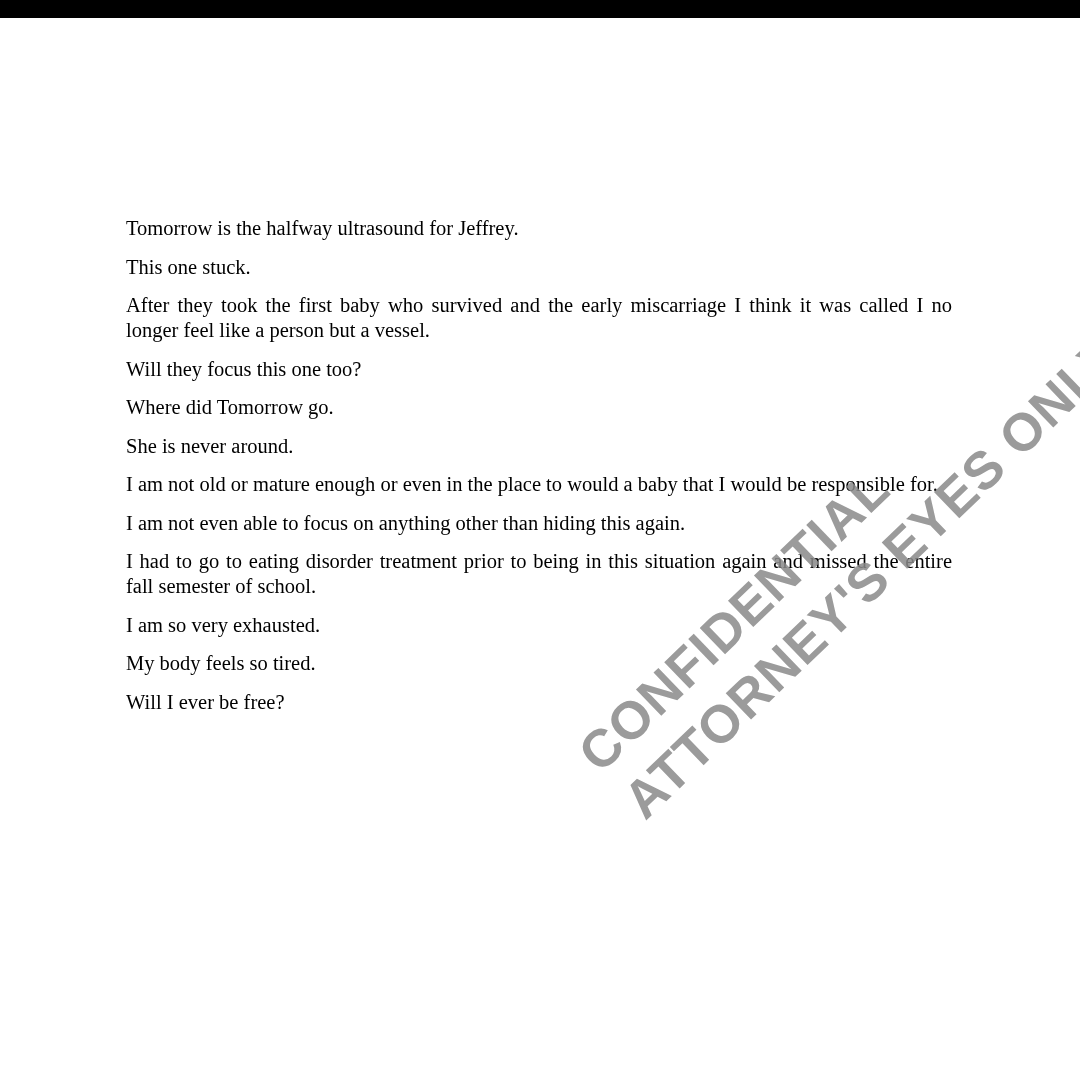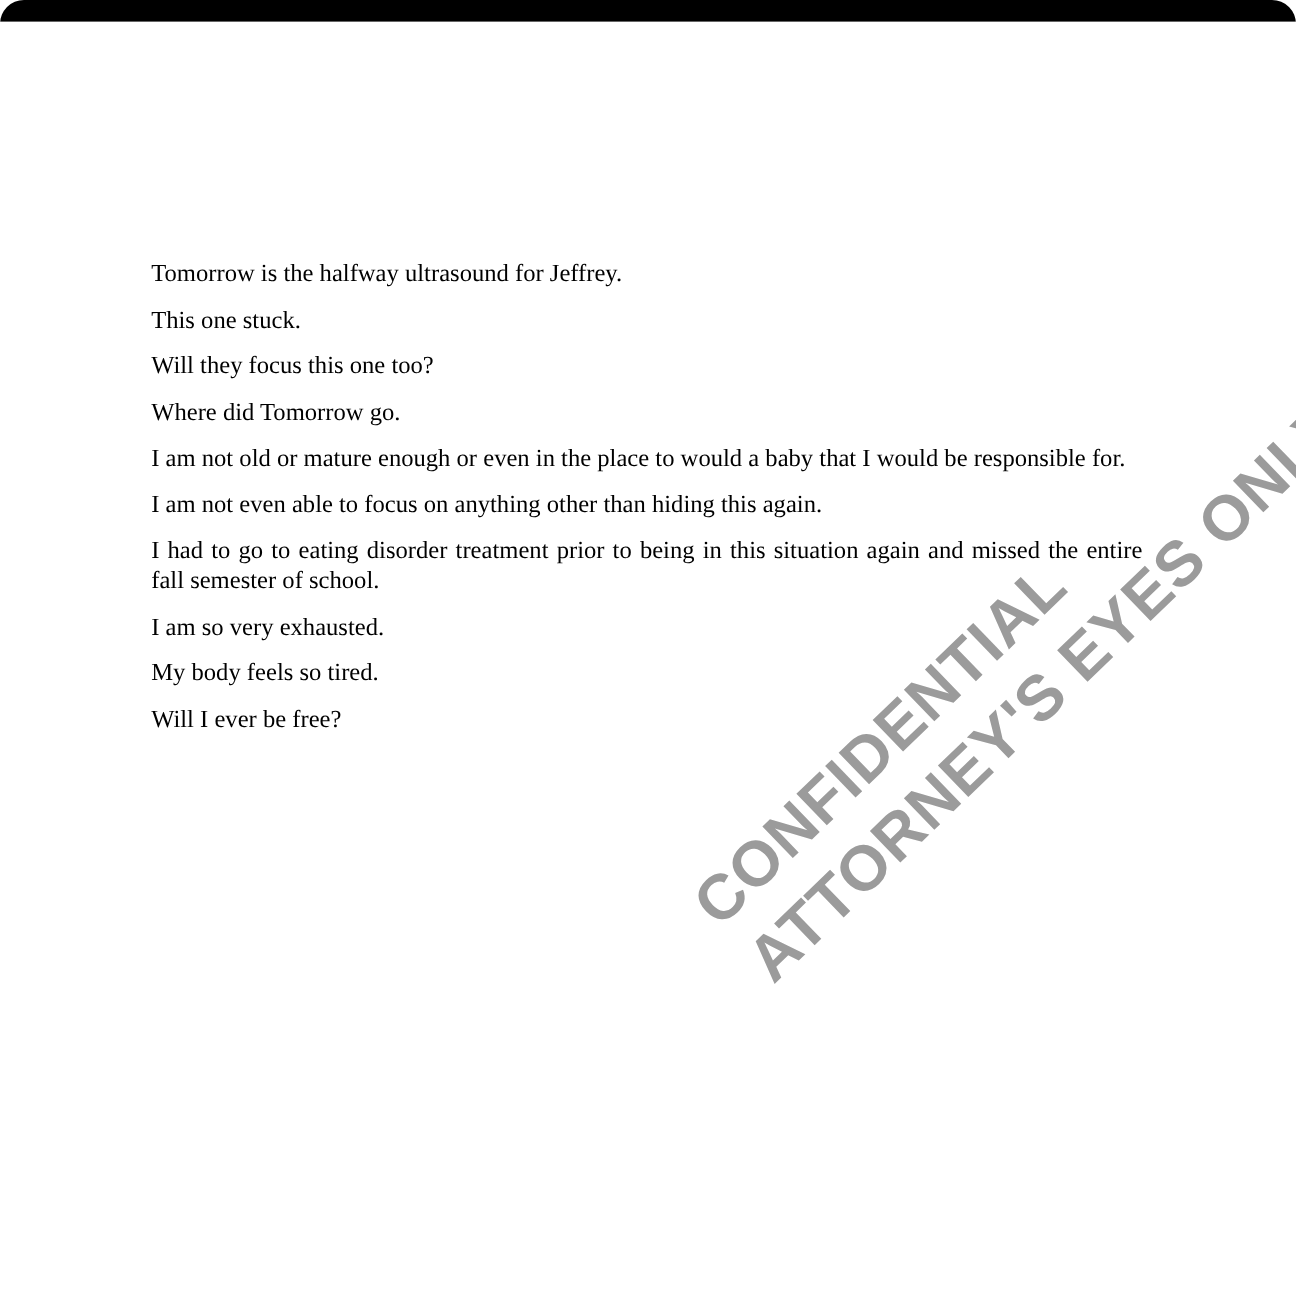--- a/index.html
+++ b/index.html
@@ -7,21 +7,20 @@
     padding: 0;
     background: #ffffff;
   }
   #page {
     position: relative;
     width: 1080px;
     height: 1078px;
     background: #ffffff;
     overflow: hidden;
     font-family: "Liberation Serif", serif;
-    border-radius: 20px;
   }
   .top-bar {
     position: absolute;
     top: 0;
     left: 0;
     width: 1080px;
     height: 18px;
     background: #000000;
   }
   .doc-body {
@@ -73,22 +72,24 @@
 </head>
 <body>
 
 <div id="page">
 
   <div class="top-bar"></div>
 
   <div class="doc-body">
     <p class="para single">Tomorrow is the halfway ultrasound for Jeffrey.</p>
     <p class="para single">This one stuck.</p>
+    <p class="para">After they took the first baby who survived and the early miscarriage I think it was called I no longer feel like a person but a vessel.</p>
     <p class="para single">Will they focus this one too?</p>
     <p class="para single">Where did Tomorrow go.</p>
+    <p class="para single">She is never around.</p>
     <p class="para single">I am not old or mature enough or even in the place to would a baby that I would be responsible for.</p>
     <p class="para single">I am not even able to focus on anything other than hiding this again.</p>
     <p class="para">I had to go to eating disorder treatment prior to being in this situation again and missed the entire fall semester of school.</p>
     <p class="para single">I am so very exhausted.</p>
     <p class="para single">My body feels so tired.</p>
     <p class="para single">Will I ever be free?</p>
   </div>
 
   <div class="watermark">
     <div class="wm-line wm-line-1">CONFIDENTIAL</div>

